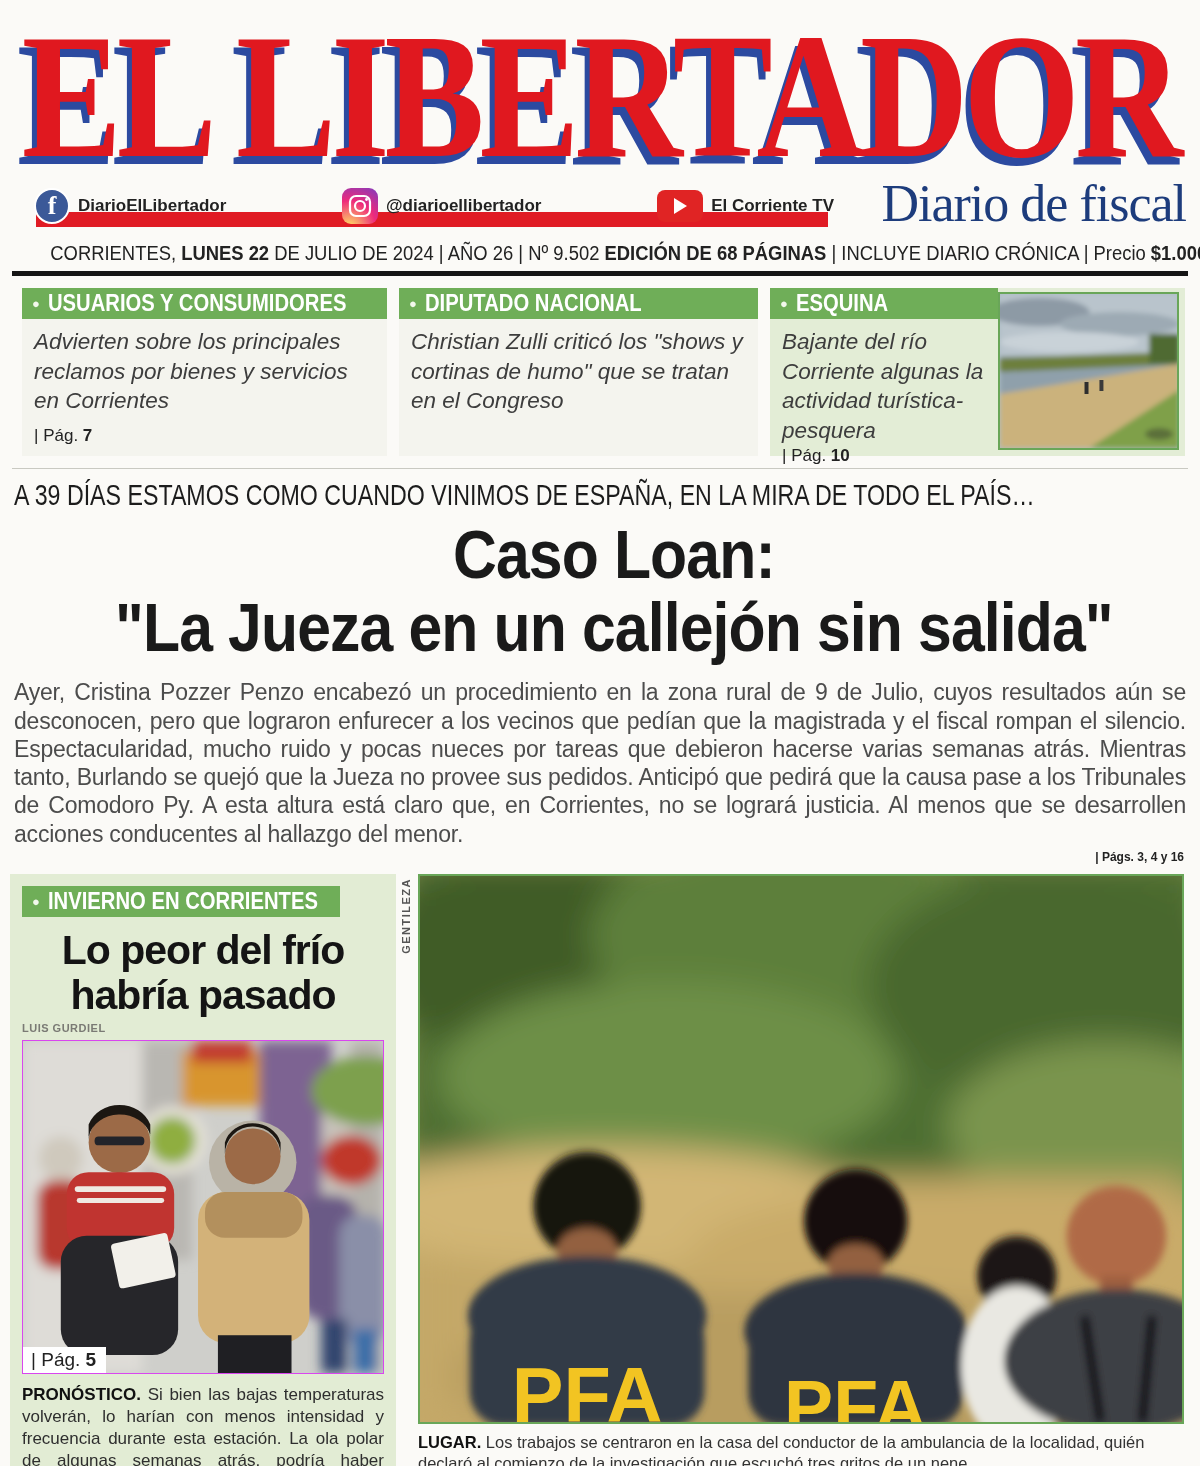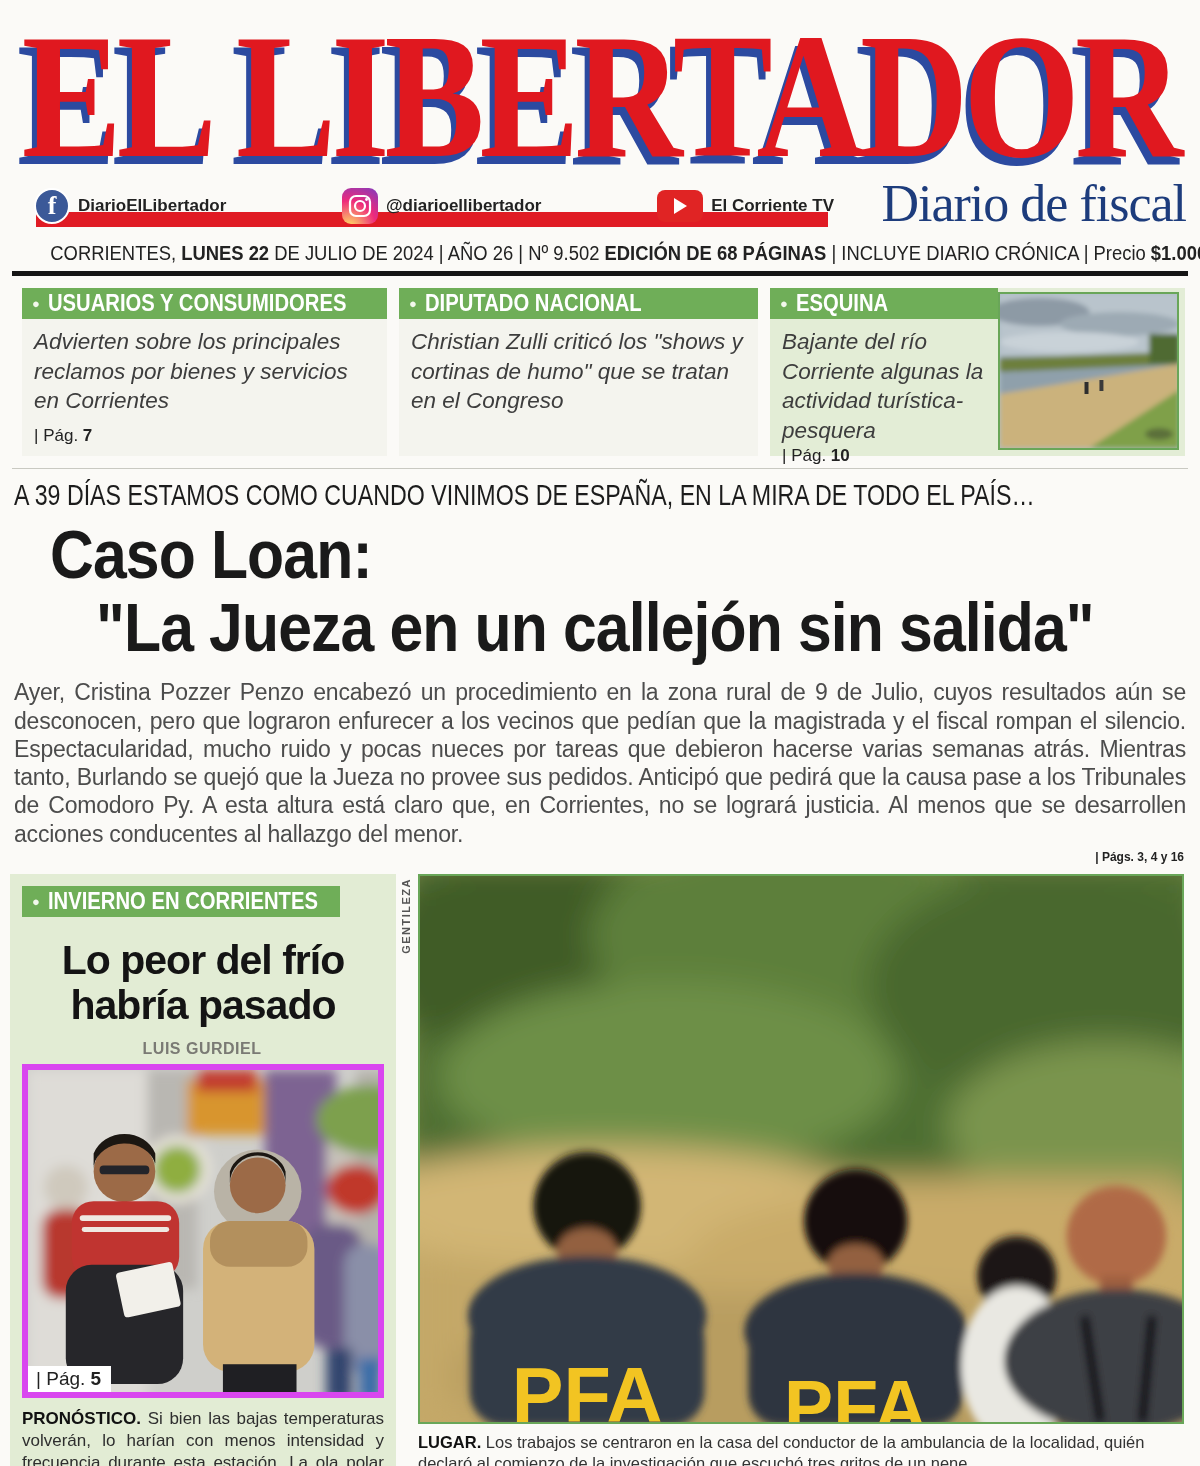--- a/index.html
+++ b/index.html
@@ -52,35 +52,35 @@
   .teaser-body { padding:8px 12px 6px 12px; display:flex; flex-direction:column; flex:1; }
   .teaser-text { font-size:22.5px; line-height:1.32; color:#3d3d3d;font-style:italic; }
   .pageref { margin-top:auto; font-size:17px; color:#222; padding-bottom:4px; }
   .pageref .num { font-weight:bold; }
   .c3-left { width:228px; display:flex; flex-direction:column; }
   .c3-img { flex:1; margin:4px 6px 6px 0; border:2px solid #69a658; overflow:hidden; }
   .rule-thin { height:1px; background:#c9c9c2; margin:12px 12px 0 12px; }
   
   .kicker { margin:10px 0 0 14px; font-size:29px; color:#1c1c1c; }
   .kicker .scale { display:inline-block; transform:scaleX(0.8); transform-origin:left center; white-space:nowrap; }
-  .headline { margin-top:6px; line-height:1.06; color:#1a1a1a;margin-left:28px; }
+  .headline { text-align:center; margin-top:6px; line-height:1.06; color:#1a1a1a;margin-left:28px; }
   .headline .line { display:block; font-weight:bold; font-size:69px; letter-spacing:-1px; }
   .headline .scale { display:inline-block; transform:scaleX(0.88); transform-origin:center; white-space:nowrap; }
   
   .deck { margin:14px 14px 0 14px; font-size:23px; line-height:1.23; color:#4c4c4c; text-align:justify; letter-spacing:-0.2px; }
   .deck-pagerefs { text-align:right; margin:2px 16px 0 8px; font-size:12px; font-weight:bold; color:#222; }
   
   .main-row { display:flex; margin:10px 10px 0 10px; }
   .left-panel { width:386px; background:#e2ecd4; padding:12px 12px 10px 12px; height:612px; }
   .lp-head { background:#6fae58; color:#fff; height:31px; display:flex; align-items:center; padding-left:10px; width:318px; }
   .lp-head .bullet { font-size:13px; margin-right:8px; color:#f2f8ec; }
   .lp-head .txt { font-size:23px; font-weight:bold; transform:scaleX(0.88); transform-origin:left center; white-space:nowrap; }
-  .lp-headline { text-align:center; font-weight:bold; font-size:41px; line-height:1.1; color:#141414; margin-top:21px; letter-spacing:-1px; }
-  .lp-byline { text-align:center; font-size:16px; font-weight:bold; color:#7a7a74; letter-spacing:0.5px; margin:12px 2px 6px 0; }
-  .lp-photo { position:relative; width:362px; height:334px; border:6px solid #d946ef; background:#ef4444; overflow:hidden; }
+  .lp-headline { text-align:center; font-weight:bold; font-size:41px; line-height:1.1; color:#141414; margin-top:11px; letter-spacing:-1px; }
+  .lp-byline { text-align:left; font-size:11px; font-weight:bold; color:#7a7a74; letter-spacing:0.5px; margin:4px 2px 6px 0; }
+  .lp-photo { position:relative; width:362px; height:334px; border:1px solid #d946ef; background:#ef4444; overflow:hidden; }
   .lp-pag { position:absolute; left:0; bottom:0; background:#fff; padding:2px 10px 2px 8px; font-size:19px; color:#222; }
   .lp-pag .num { font-weight:bold; }
   .lp-caption { margin-top:10px; font-size:17px; line-height:1.3; color:#2e2e2e; text-align:justify; }
   .lp-caption .lead { font-weight:bold; color:#111; }
   .right-col { position:relative; flex:1; padding-left:22px; }
   .photo-credit { position:absolute; left:4px; top:4px; writing-mode:vertical-rl; transform:rotate(180deg);
     font-size:11px; font-weight:bold; color:#555; letter-spacing:1.5px; }
   .main-photo { width:766px; height:550px; border:2px solid #69a658; overflow:hidden; background:#b7a066; }
   .main-caption { width:766px; margin-top:8px; font-size:16.5px; line-height:1.3; color:#333; }
   .main-caption .lead { font-weight:bold; color:#111; }

